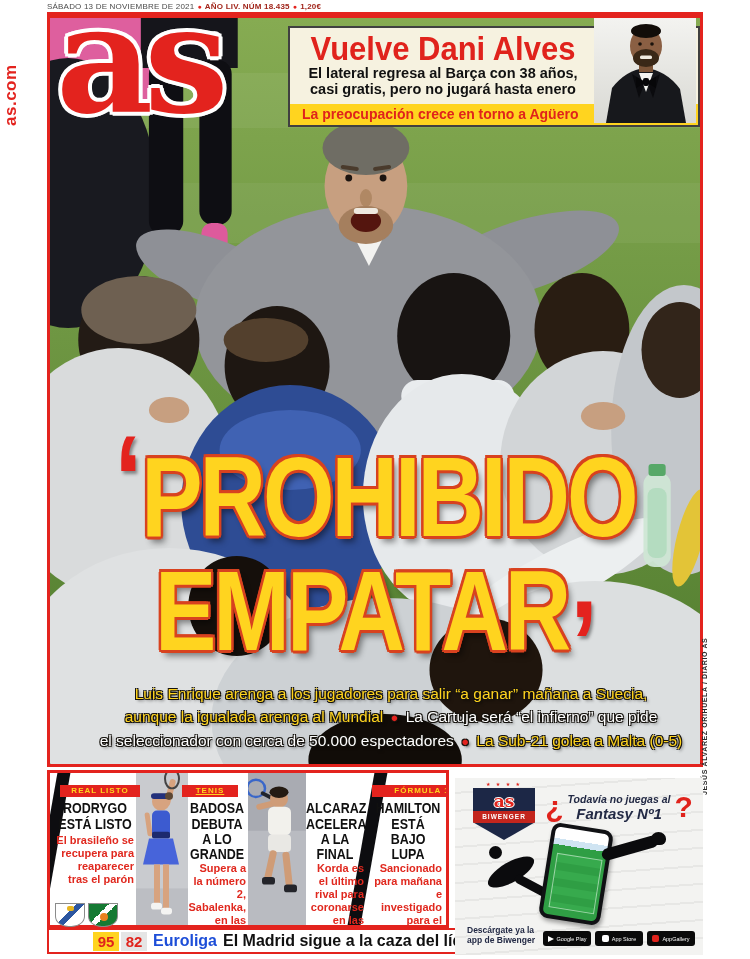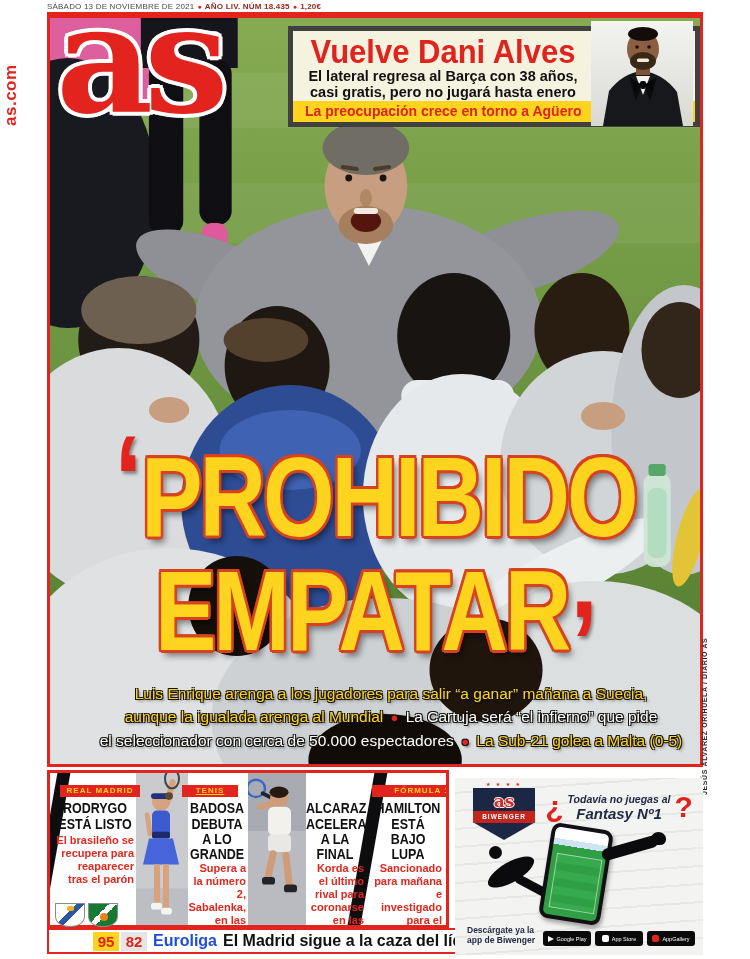--- a/index.html
+++ b/index.html
@@ -19,21 +19,21 @@
                border:3px solid #e3231e;overflow:hidden;background:#5d8a34;}
   .photo-frame svg.scene{position:absolute;left:0;top:0;width:100%;height:100%;}
 
   .as-logo{position:absolute;left:6px;top:-34px;font-family:"DejaVu Serif", serif;font-weight:bold;
            font-size:150px;line-height:1;color:#e3231e;letter-spacing:-9px;
            text-shadow:-4px 0 0 #fff,4px 0 0 #fff,0 -4px 0 #fff,0 4px 0 #fff,
                        -3px -3px 0 #fff,3px -3px 0 #fff,-3px 3px 0 #fff,3px 3px 0 #fff;}
 
   
   .alves-box{position:absolute;left:238px;top:8px;width:412px;height:101px;box-sizing:border-box;
-             background:#f6f2e0;border:5px solid #404040;}
+             background:#f6f2e0;border:2px solid #404040;}
   .alves-head{margin:3px 110px 0 8px;text-align:center;font-weight:bold;font-size:31px;line-height:33px;
               color:#e0231c;transform:scaleY(1.08);transform-origin:top;}
   .alves-sub{margin:1px 108px 0 6px;text-align:center;font-weight:bold;font-size:14.5px;line-height:16px;color:#111;}
   .alves-strip{position:absolute;left:0;right:0;bottom:0;height:21px;background:#ffd41f;
                font-weight:bold;font-size:14px;line-height:21px;color:#e0231c;text-align:left;padding-left:12px;}
   .alves-photo{position:absolute;right:2px;top:-10px;width:102px;height:107px;z-index:3;}
 
   
   .bigline{position:absolute;left:0;width:100%;text-align:center;font-weight:bold;font-size:92px;line-height:100px;
            letter-spacing:-3px;color:#ffd41f;transform:scaleY(1.22);transform-origin:center top;white-space:nowrap;
@@ -261,21 +261,21 @@
       </div>
     </div>
   </div>
 
   <div class="photo-credit">JESÚS ÁLVAREZ ORIHUELA / DIARIO AS</div>
 
   <div class="briefs">
     <div class="wedge w1"></div>
     <div class="wedge w2"></div>
 
-    <div class="cat c0">REAL MADRID</div>
+    <div class="cat c0">REAL LISTO</div>
     <div class="cat c1">TENIS</div>
     <div class="cat c3">FÓRMULA 1</div>
 
     <div class="bcol b0">
       <h3>RODRYGO ESTÁ LISTO</h3>
       <p>El brasileño se recupera para reaparecer tras el parón</p>
     </div>
 
     <div class="bphoto p1">
       <svg viewBox="0 0 52 158" preserveAspectRatio="none">

